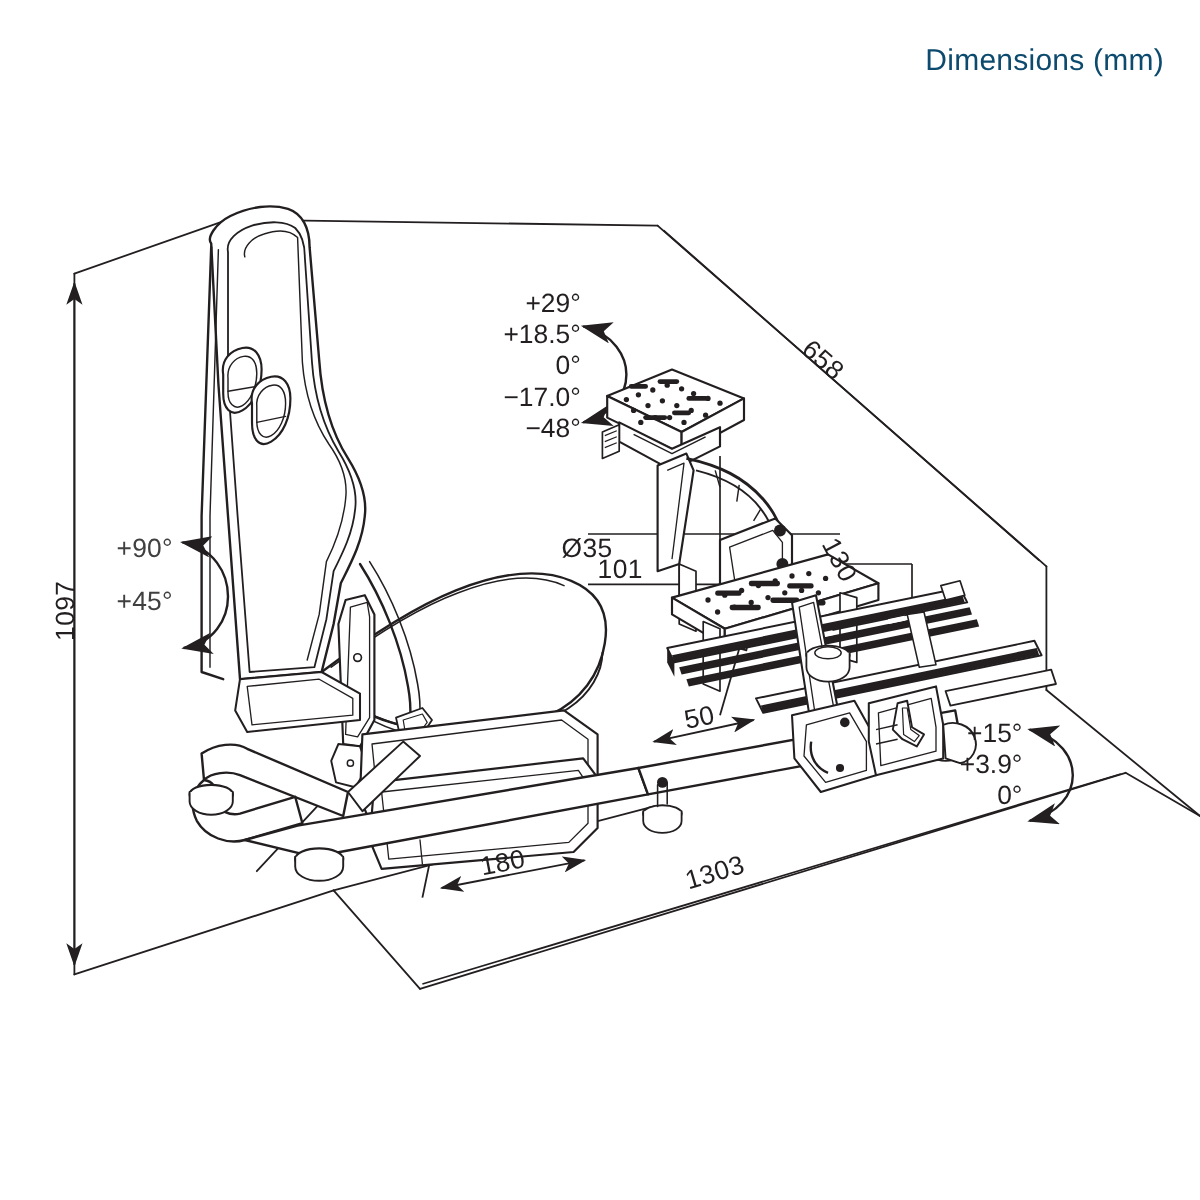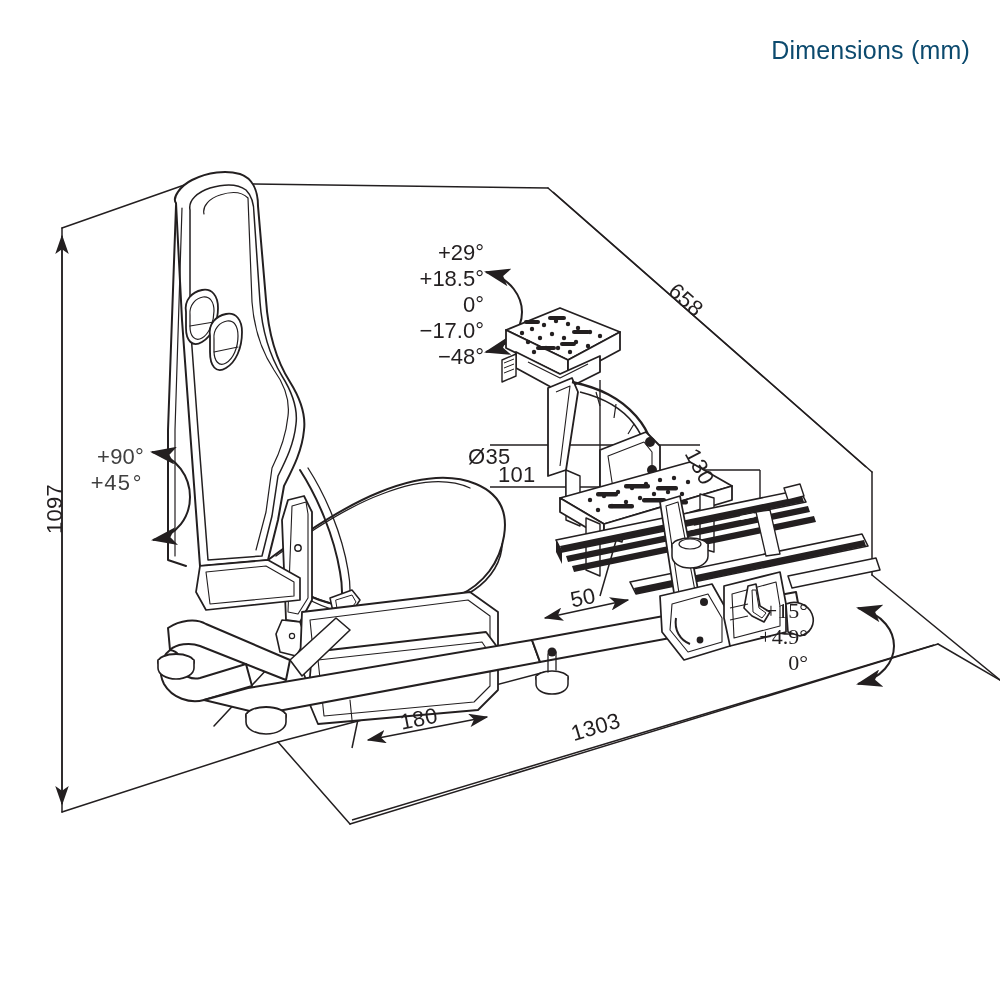--- a/index.html
+++ b/index.html
@@ -429,21 +429,21 @@
 
   <div class="angle-stack" style="left:358px; top:240px; width:126px;">
     <span>+29°</span>
     <span>+18.5°</span>
     <span>0°</span>
     <span>−17.0°</span>
     <span>−48°</span>
   </div>
 
   <div class="ang" style="left:72px; top:444px; width:72px;">+90°</div>
-  <div class="ang" style="left:72px; top:472px; width:72px;font-family:Liberation Mono, monospace;">+45°</div>
-
-  <div class="angle-stack" style="left:732px; top:598px; width:76px;font-family:Liberation Serif, serif;">
+  <div class="ang" style="left:72px; top:488px; width:72px;">+45°</div>
+
+  <div class="angle-stack" style="left:776px; top:598px; width:76px;">
     <span>+15°</span>
-    <span>+4.9°</span>
+    <span>+3.9°</span>
     <span>0°</span>
   </div>
 
 </div>
 
 </body></html>

